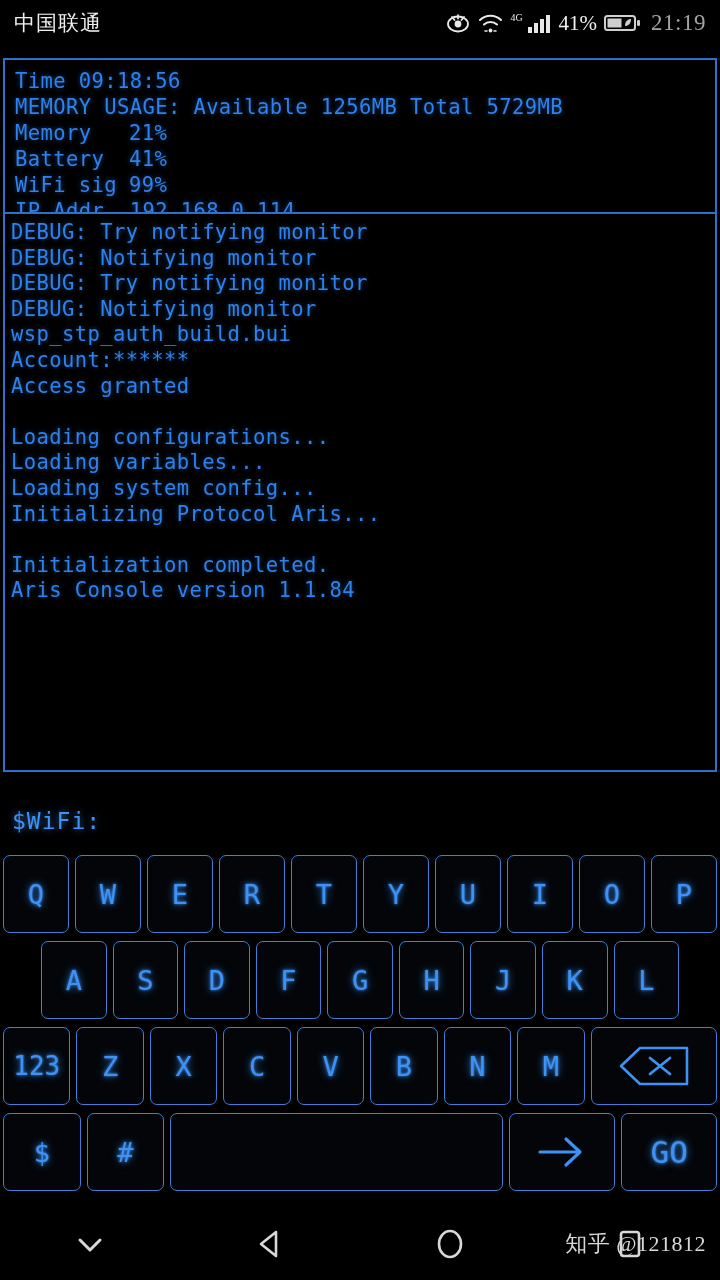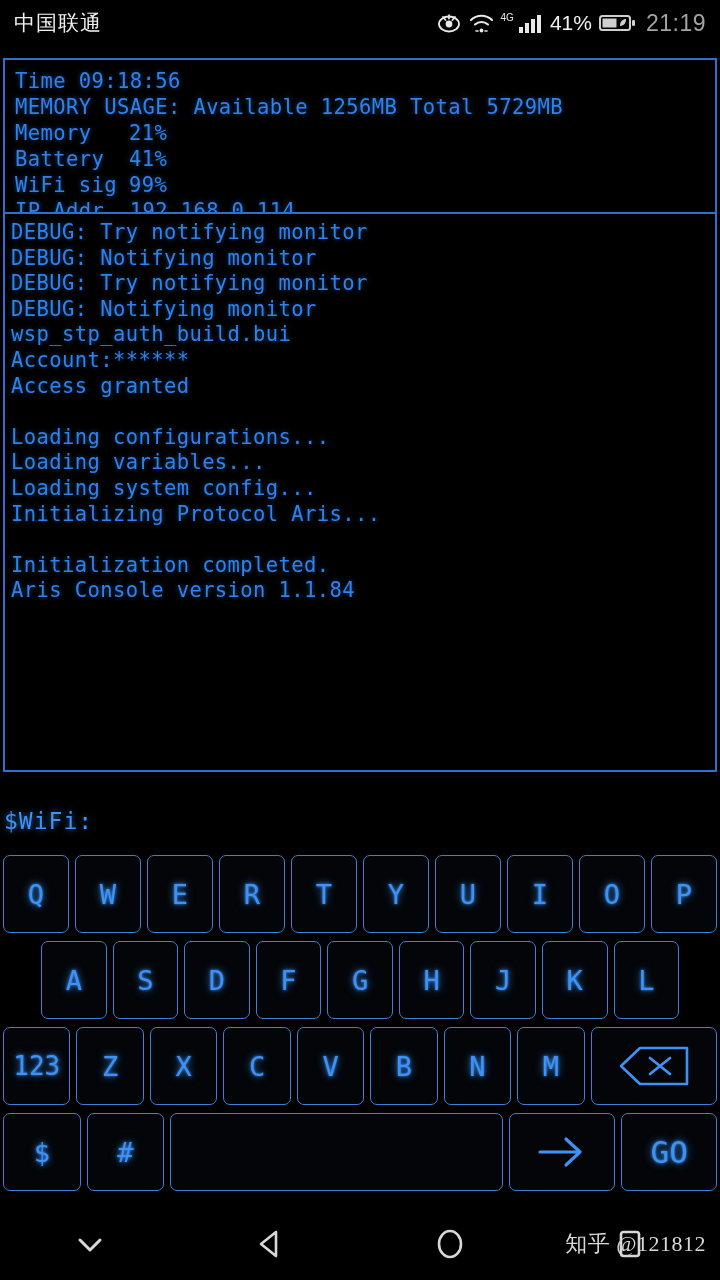--- a/index.html
+++ b/index.html
@@ -8,21 +8,21 @@
     background:#000; overflow:hidden;
     font-family:"DejaVu Sans Mono", monospace;
   }
   .screen { position:relative; width:720px; height:1280px; background:#000; }
 
   
   .statusbar {
     position:absolute; top:0; left:0; width:720px; height:46px;
     display:flex; align-items:center; justify-content:space-between;
     padding:8px 14px; color:#e8e8e8;
-    font-family:Liberation Sans, sans-serif;
+    font-family:Liberation Serif, serif;
   }
   .carrier { font-size:21px; letter-spacing:1px; color:#efefef; }
   .sb-right { display:flex; align-items:center; gap:7px; }
   .sb-right svg { display:block; }
   .sb-pct { font-size:21px; color:#efefef; margin-left:-1px; }
   .sb-clock { font-size:23px; color:#a3a3a3; margin-left:3px; letter-spacing:.5px; }
   .net-lbl { font-size:10px; color:#e8e8e8; position:relative; top:-6px; margin-right:-3px; }
 
   
   .panel {
@@ -45,21 +45,21 @@
 
   .cline {
     color:#2f82ec; font-size:20.5px; line-height:25.6px;
     white-space:pre; letter-spacing:.4px;
     text-shadow:0 0 5px rgba(47,130,236,.5);
     min-height:25.6px;
   }
 
   
   .prompt {
-    position:absolute; left:4px; top:808px;
+    position:absolute; left:12px; top:808px;
     color:#3e92f5; font-size:23px; letter-spacing:1px;
     text-shadow:0 0 7px rgba(62,146,245,.7);
   }
 
   
   .keyboard { position:absolute; left:0; top:855px; width:720px; }
   .krow { display:flex; width:720px; margin-bottom:8px; }
   .krow:last-child { margin-bottom:0; }
   .key {
     border:1.6px solid #3f7fd8; border-radius:7px;

